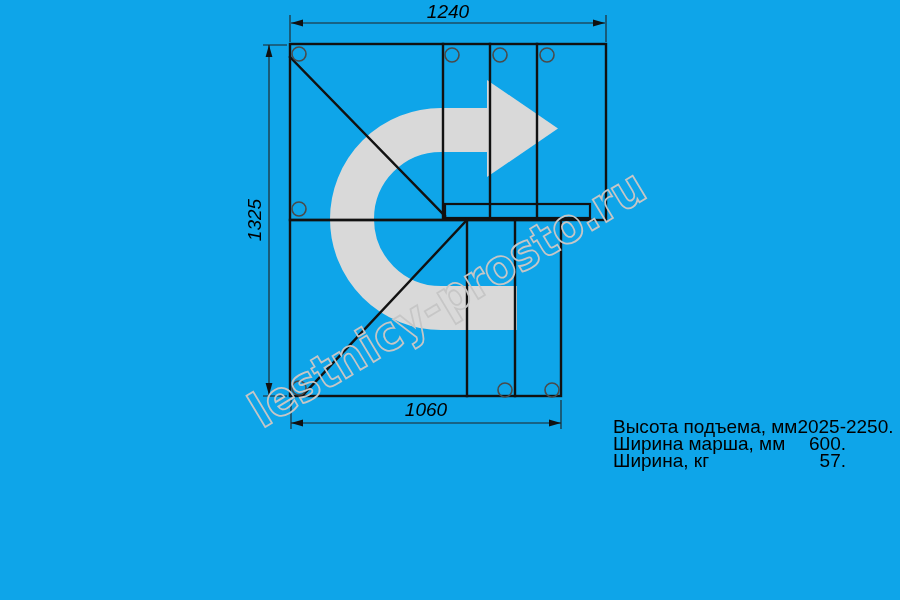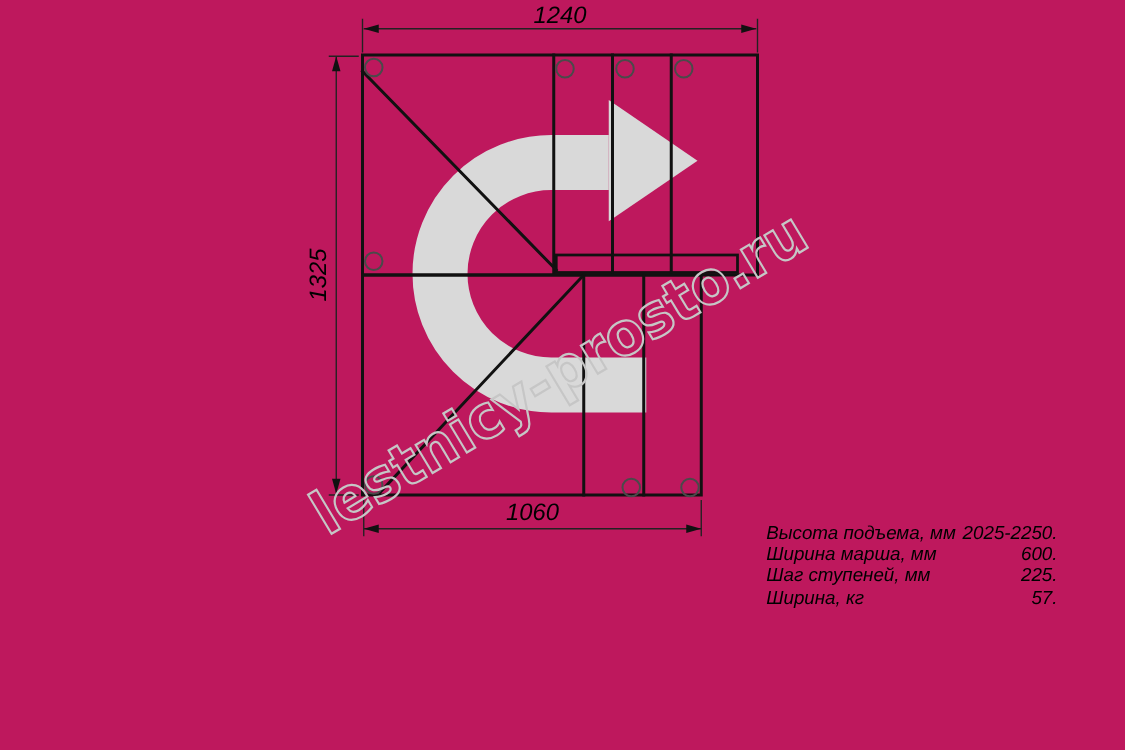--- a/index.html
+++ b/index.html
@@ -4,21 +4,21 @@
 <style>
   html, body {
     margin: 0;
     padding: 0;
     background: #ffffff;
   }
   #canvas {
     position: relative;
     width: 900px;
     height: 600px;
-    background: #be185d;
+    background: #0ea5e9;
     overflow: hidden;
     font-family: "Liberation Sans", sans-serif;
   }
   #drawing-svg {
     position: absolute;
     left: 0;
     top: 0;
   }
   text.dim-text {
     font-family: "Liberation Sans", sans-serif;
@@ -29,22 +29,21 @@
   text.wm-text {
     font-family: "DejaVu Sans", sans-serif;
     font-weight: bold;
     font-size: 48px;
   }
   .specs {
     position: absolute;
     left: 613px;
     top: 418px;
     width: 233px;
-    font-style: italic;
-    font-size: 15px;
+    font-size: 19px;
     color: #000000;
   }
   .spec-row {
     display: flex;
     justify-content: space-between;
     align-items: baseline;
     height: 17.2px;
     line-height: 17.2px;
     white-space: nowrap;
   }
@@ -116,22 +115,18 @@
   <div class="specs">
     <div class="spec-row">
       <span class="spec-label">Высота подъема, мм</span>
       <span class="spec-value">2025-2250.</span>
     </div>
     <div class="spec-row">
       <span class="spec-label">Ширина марша, мм</span>
       <span class="spec-value">600.</span>
     </div>
     <div class="spec-row">
-      <span class="spec-label">Шаг ступеней, мм</span>
-      <span class="spec-value">225.</span>
-    </div>
-    <div class="spec-row">
       <span class="spec-label">Ширина, кг</span>
       <span class="spec-value">57.</span>
     </div>
   </div>
 
 </div>
 
 </body></html>

